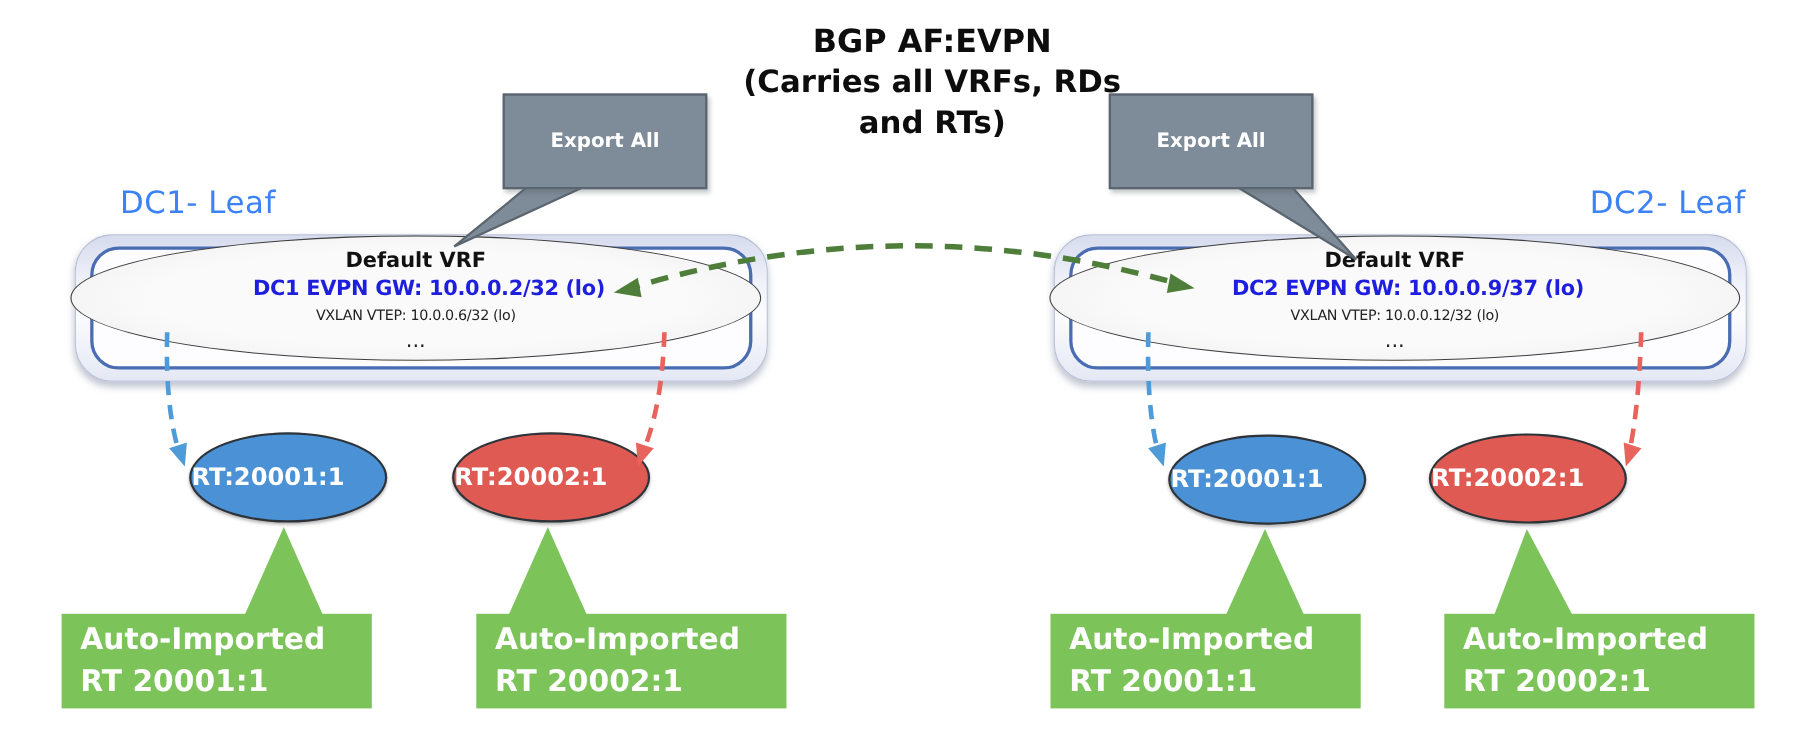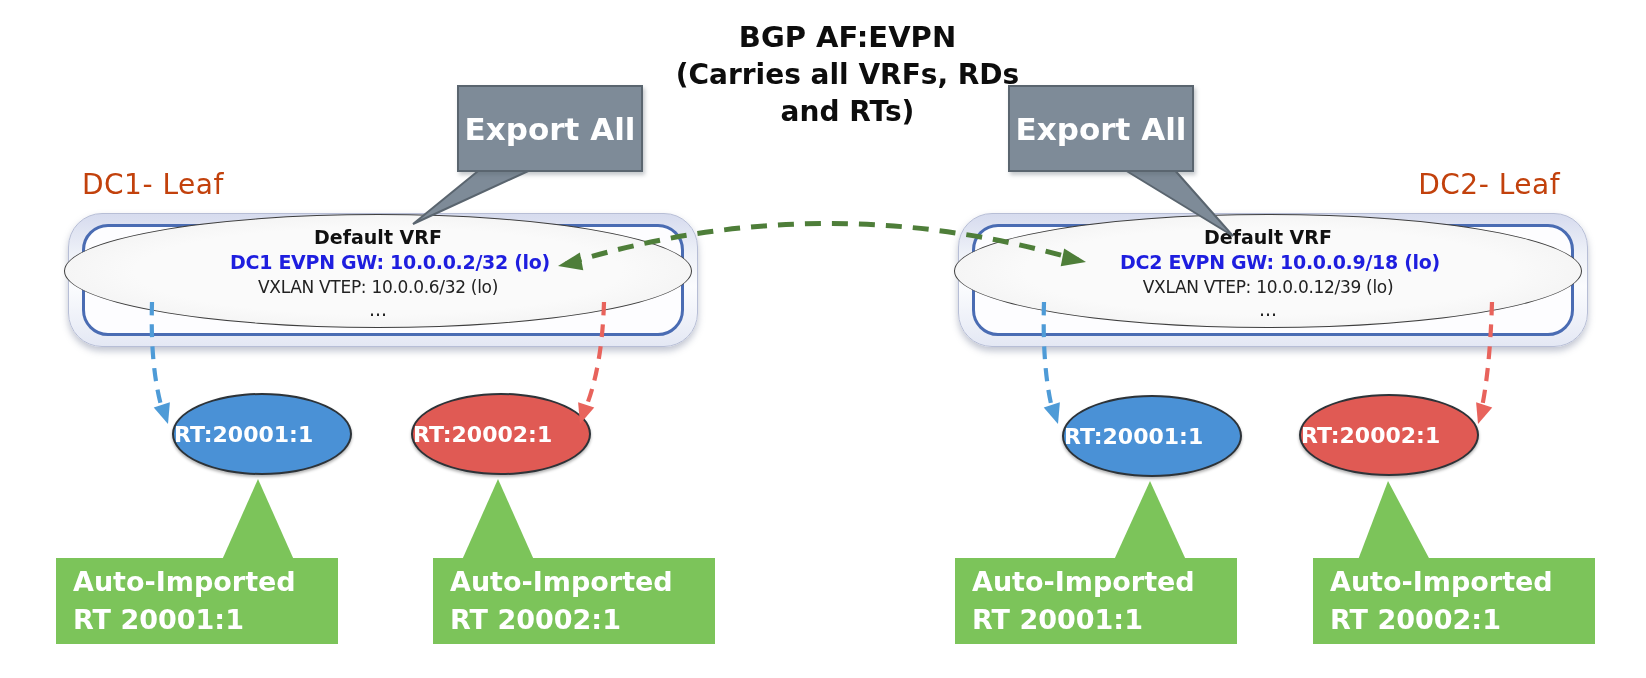--- a/index.html
+++ b/index.html
@@ -12,28 +12,28 @@
   
   .title-block{left:595px;top:18px;width:505px;text-align:center;color:#0d0d0d;}
   .title-line1{font-size:29px;font-weight:bold;line-height:38px;}
   .title-line2,.title-line3{font-size:28px;font-weight:700;line-height:37px;}
 
   
   .callout{
     width:186px;height:87px;background:var(--callout_gray);
     border:2px solid var(--callout_border);box-sizing:border-box;
     display:flex;align-items:center;justify-content:center;
-    color:#ffffff;font-size:31px;font-weight:bold;z-index:6;
+    color:#ffffff;font-size:18px;font-weight:bold;z-index:6;
     box-shadow:2px 3px 4px rgba(90,100,110,0.35);
   }
   .callout-left{left:457px;top:85px;}
   .callout-right{left:1008px;top:85px;}
 
   
-  .dc-label{font-size:28px;color:#c2410c;letter-spacing:0.5px;z-index:2;}
+  .dc-label{font-size:28px;color:#3b82f6;letter-spacing:0.5px;z-index:2;margin-left:27px;}
   .dc1-label{left:82px;top:168px;}
   .dc2-label{left:1360px;top:168px;width:200px;text-align:right;}
 
   
   .leaf-outer{
     width:630px;height:134px;border-radius:34px;z-index:1;
     background:linear-gradient(180deg,#d6dbee 0%,#eef1f8 30%,#fbfcfe 55%,#e4e8f4 100%);
     border:1px solid var(--leaf_border);box-sizing:border-box;
     box-shadow:0 4px 7px rgba(100,110,140,0.40);
   }
@@ -50,21 +50,21 @@
   .vrf-ellipse{
     width:628px;height:114px;border-radius:50%;z-index:3;
     background:radial-gradient(ellipse at center,#fafafa 55%,#ececec 100%);
     border:1.5px solid var(--ellipse_stroke);box-sizing:border-box;
     display:flex;flex-direction:column;align-items:center;justify-content:center;
   }
   .vrf-ellipse-left{left:64px;top:214px;}
   .vrf-ellipse-right{left:954px;top:214px;}
   .vrf-title{font-size:19px;font-weight:bold;color:#111;line-height:24px;}
   .vrf-gw{font-size:19px;font-weight:bold;color:var(--evpn_blue_text);line-height:26px;letter-spacing:-0.3px;margin-left:24px;}
-  .vrf-vtep{font-size:17px;color:#222;line-height:25px;letter-spacing:-0.3px;}
+  .vrf-vtep{font-size:13px;color:#222;line-height:25px;letter-spacing:-0.3px;}
   .vrf-dots{font-size:19px;color:#222;line-height:18px;}
 
   
   .rt-ellipse{
     width:180px;height:82px;border-radius:50%;z-index:3;
     border:2px solid var(--rt_stroke);box-sizing:border-box;
     display:flex;align-items:center;
     color:#fff;font-weight:bold;font-size:22px;line-height:29px;text-align:center;
     box-shadow:0 2px 3px rgba(0,0,0,0.30);
   }
@@ -118,22 +118,22 @@
   <div class="abs leaf-inner leaf-inner-right"></div>
 
   <div class="abs vrf-ellipse vrf-ellipse-left">
     <div class="vrf-title">Default VRF</div>
     <div class="vrf-gw">DC1 EVPN GW: 10.0.0.2/32 (lo)</div>
     <div class="vrf-vtep">VXLAN VTEP: 10.0.0.6/32 (lo)</div>
     <div class="vrf-dots">...</div>
   </div>
   <div class="abs vrf-ellipse vrf-ellipse-right">
     <div class="vrf-title">Default VRF</div>
-    <div class="vrf-gw">DC2 EVPN GW: 10.0.0.9/18 (lo)</div>
-    <div class="vrf-vtep">VXLAN VTEP: 10.0.0.12/39 (lo)</div>
+    <div class="vrf-gw">DC2 EVPN GW: 10.0.0.9/37 (lo)</div>
+    <div class="vrf-vtep">VXLAN VTEP: 10.0.0.12/32 (lo)</div>
     <div class="vrf-dots">...</div>
   </div>
 
   <div class="abs rt-ellipse rt-blue rt-b-l">
     <div>RT:</div>
     <div>20001:1</div>
   </div>
   <div class="abs rt-ellipse rt-red rt-r-l">
     <div>RT:</div>
     <div>20002:1</div>

